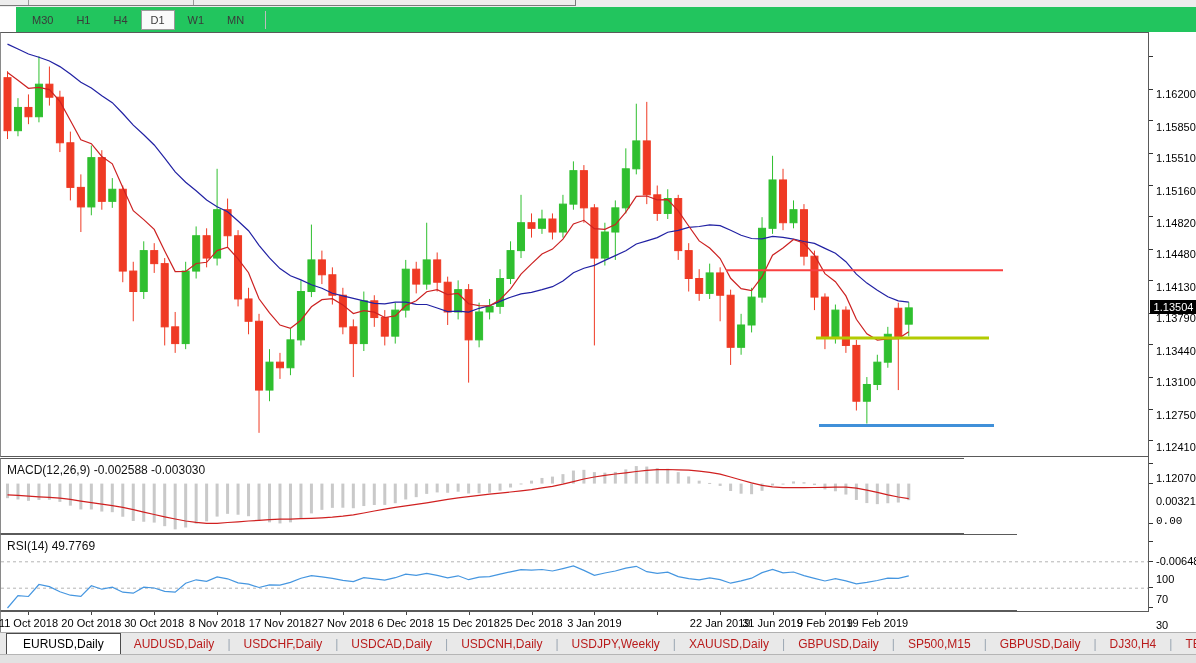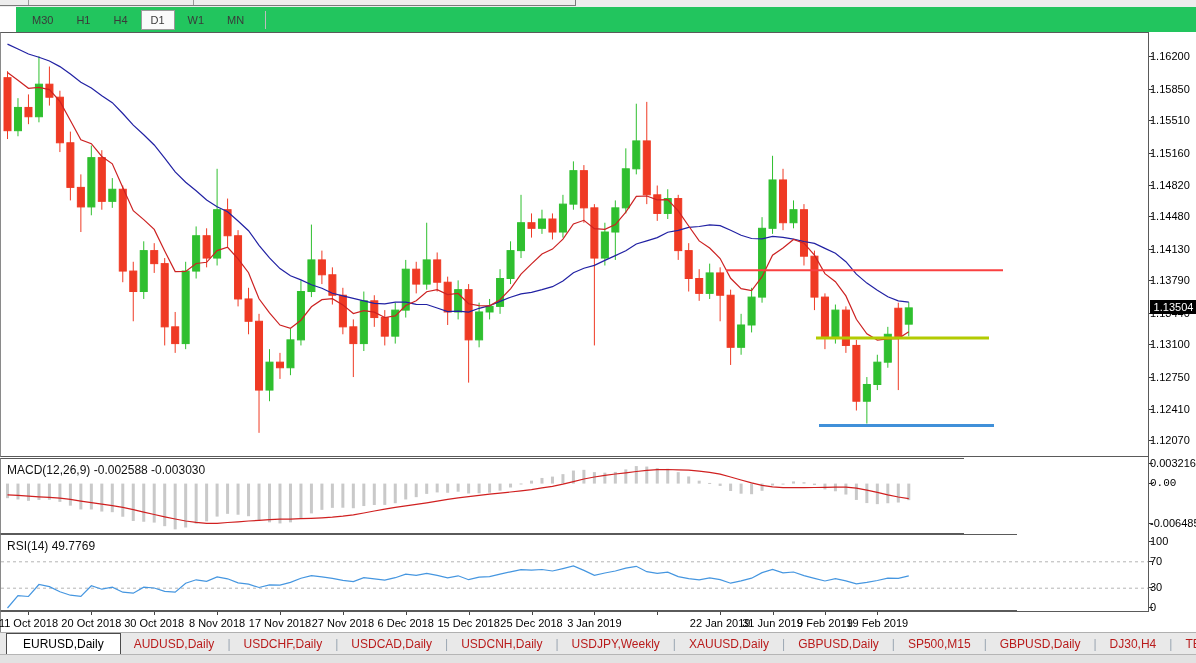--- a/index.html
+++ b/index.html
@@ -21,21 +21,21 @@
   .panel-main{top:32px;height:425px;width:1149px;}
   .panel-macd{top:458px;height:76px;width:964px;}
   .panel-rsi{top:534px;height:77px;width:1017px;}
   .panel-label{position:absolute;left:6px;top:4px;font-size:12px;color:#111;z-index:5;white-space:nowrap;}
   .chart-title{position:absolute;left:6px;top:6px;font-size:12px;color:#000;z-index:5;white-space:nowrap;}
   .chart-title .tri{display:inline-block;font-size:9px;color:#111;margin-right:6px;transform:translateY(-1px);}
   .chart-title span{margin-right:4px;}
   svg.layer{position:absolute;left:0;top:0;}
   
   .price-axis{position:absolute;left:1148px;top:32px;width:48px;height:600px;background:#ffffff;border-left:1px solid #5a5a5a;}
-  .axis-label{position:absolute;left:1px;transform:translateY(-50%);font-size:11px;color:#000;white-space:nowrap;}
+  .axis-label{position:absolute;left:7px;transform:translateY(-50%);font-size:11px;color:#000;white-space:nowrap;margin-top:38px;}
   .axis-dash{position:absolute;left:0;width:4px;height:1px;background:#333;}
   .cur-price{position:absolute;left:1px;width:47px;height:14px;background:#000;color:#fff;
              font-size:11px;line-height:14px;text-align:center;z-index:6;}
   
   .date-axis{position:absolute;left:0;top:611px;width:1149px;height:21px;background:#ffffff;
              border-top:1px solid #5a5a5a;border-left:1px solid #8a8a8a;}
   .date-label{position:absolute;top:5px;transform:translateX(-50%);font-size:11px;color:#000;white-space:nowrap;}
   .date-tick{position:absolute;top:0;width:1px;height:3px;background:#444;}
   
   .tab-bar{position:absolute;left:0;top:632px;width:1196px;height:22px;background:#e9e9e9;

